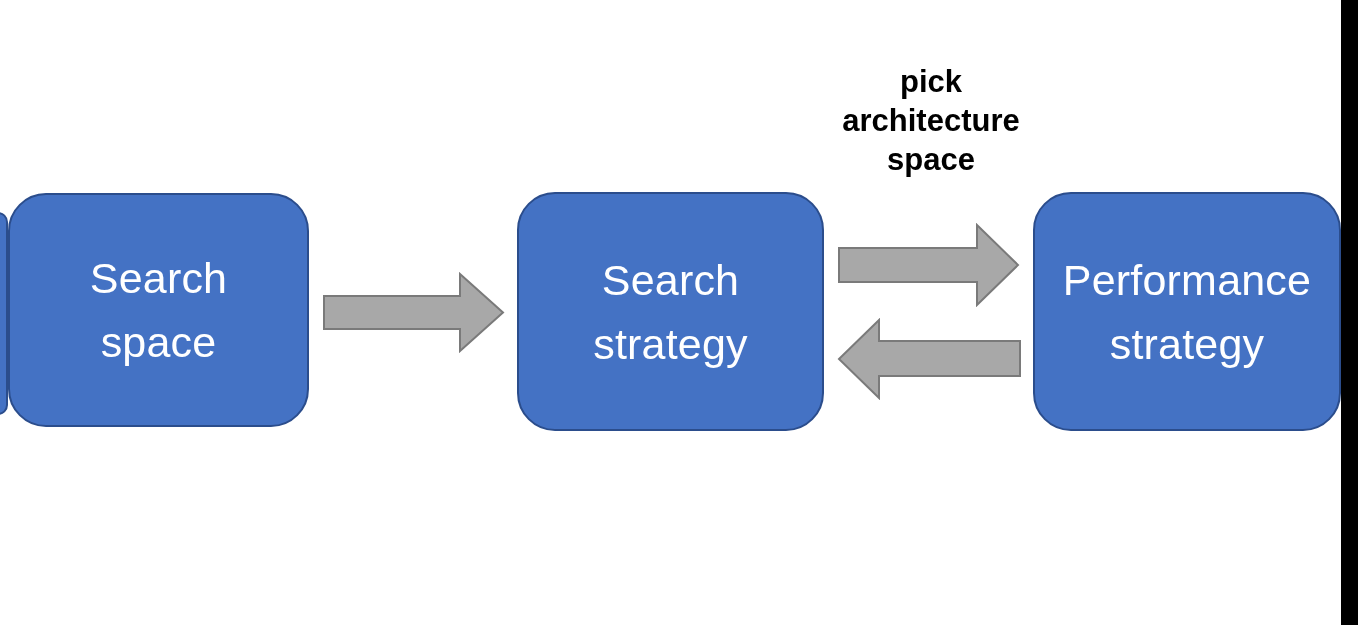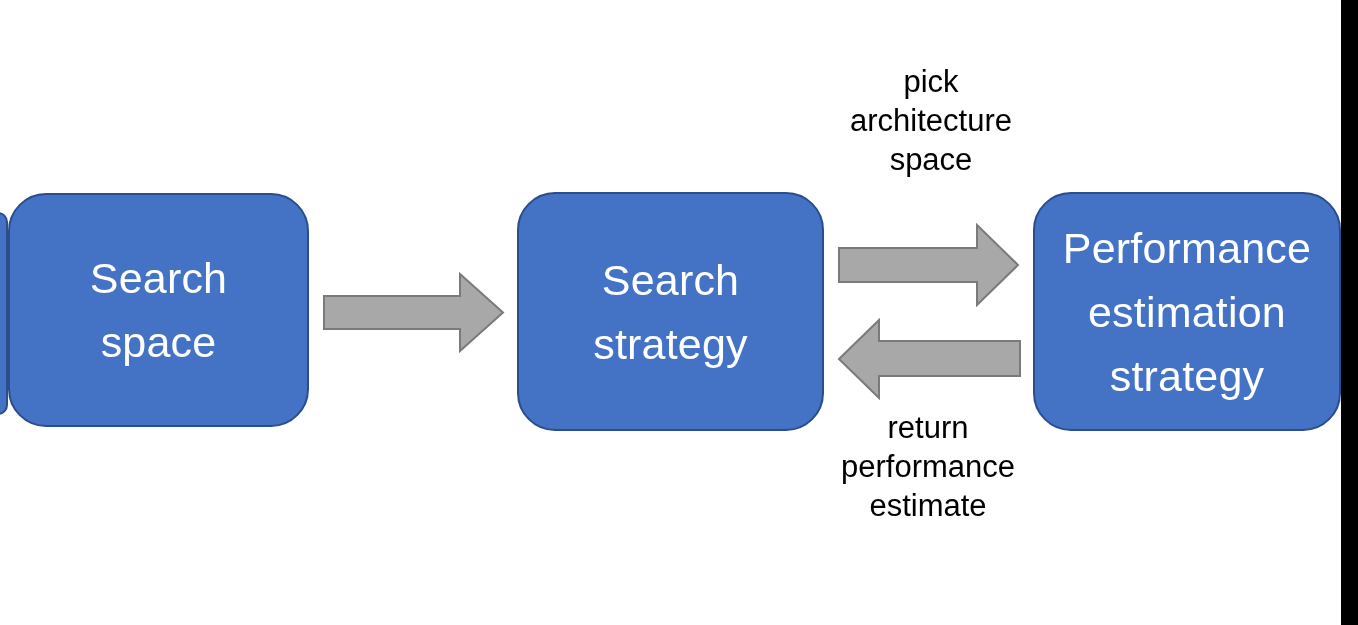--- a/index.html
+++ b/index.html
@@ -55,21 +55,21 @@
   }
 
   .flow-label {
     position: absolute;
     color: #000000;
     font-size: 31px;
     line-height: 39px;
     text-align: center;
     width: 250px;
   }
-  .label-pick   { left: 806px; top: 62px;  }
+  .label-pick   { left: 806px; top: 62px; font-weight: bold;  }
   .label-return { left: 803px; top: 408px; }
 
   .screen-edge-bar {
     position: absolute;
     left: 1341px;
     top: 0;
     width: 17px;
     height: 625px;
     background: #000000;
   }
@@ -102,27 +102,21 @@
   </div>
 
   <svg class="arrow-svg" style="left:838px; top:223px;" width="182" height="84" viewBox="0 0 182 84">
     <polygon class="arrow-poly" points="1,25 139,25 139,2 180,42 139,82 139,59 1,59"></polygon>
   </svg>
 
   <svg class="arrow-svg" style="left:837px; top:318px;" width="185" height="82" viewBox="0 0 185 82">
     <polygon class="arrow-poly" points="2,41 42,2 42,23 183,23 183,58 42,58 42,80"></polygon>
   </svg>
 
-  <div class="flow-label label-return">
-    <div>return</div>
-    <div>performance</div>
-    <div>estimate</div>
-  </div>
 
   <div class="node box-perf-strategy">
     <div class="node-line">Performance</div>
-    <div class="node-line">estimation</div>
     <div class="node-line">strategy</div>
   </div>
 
   <div class="screen-edge-bar"></div>
 
 </div>
 
 </body></html>

